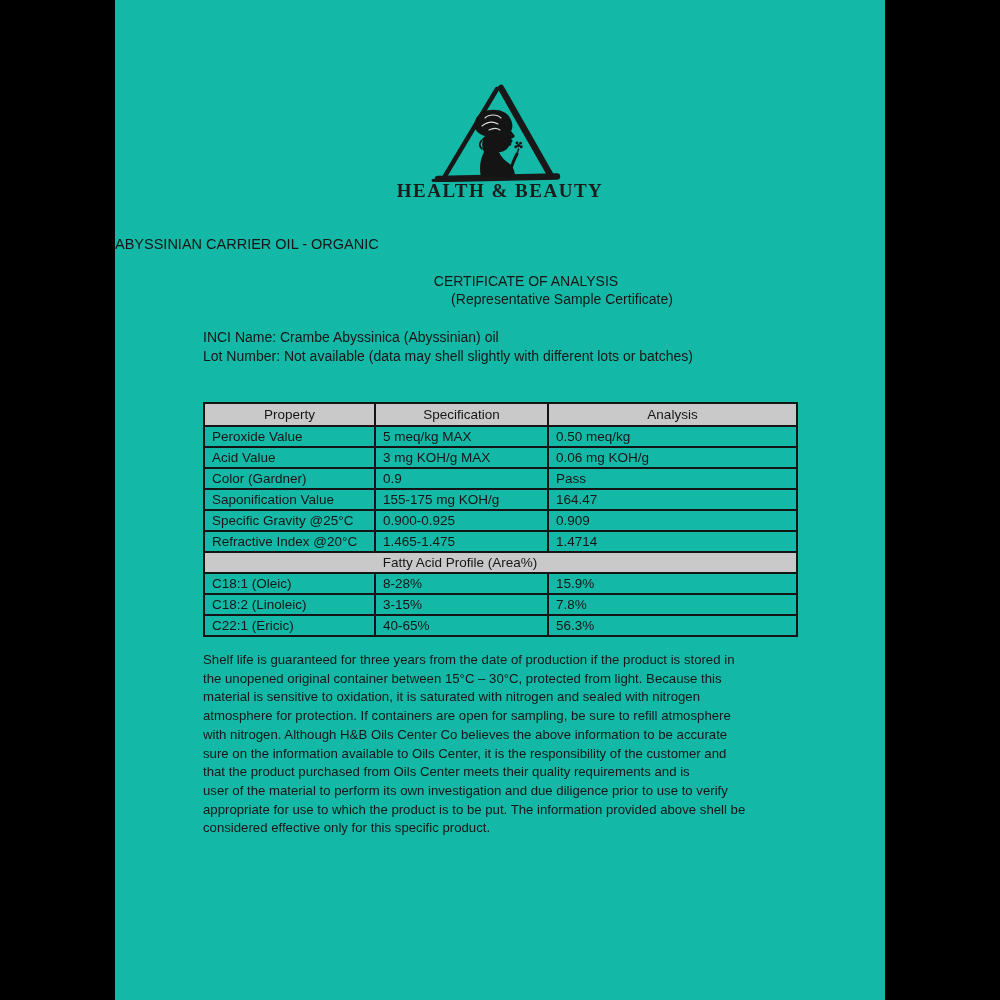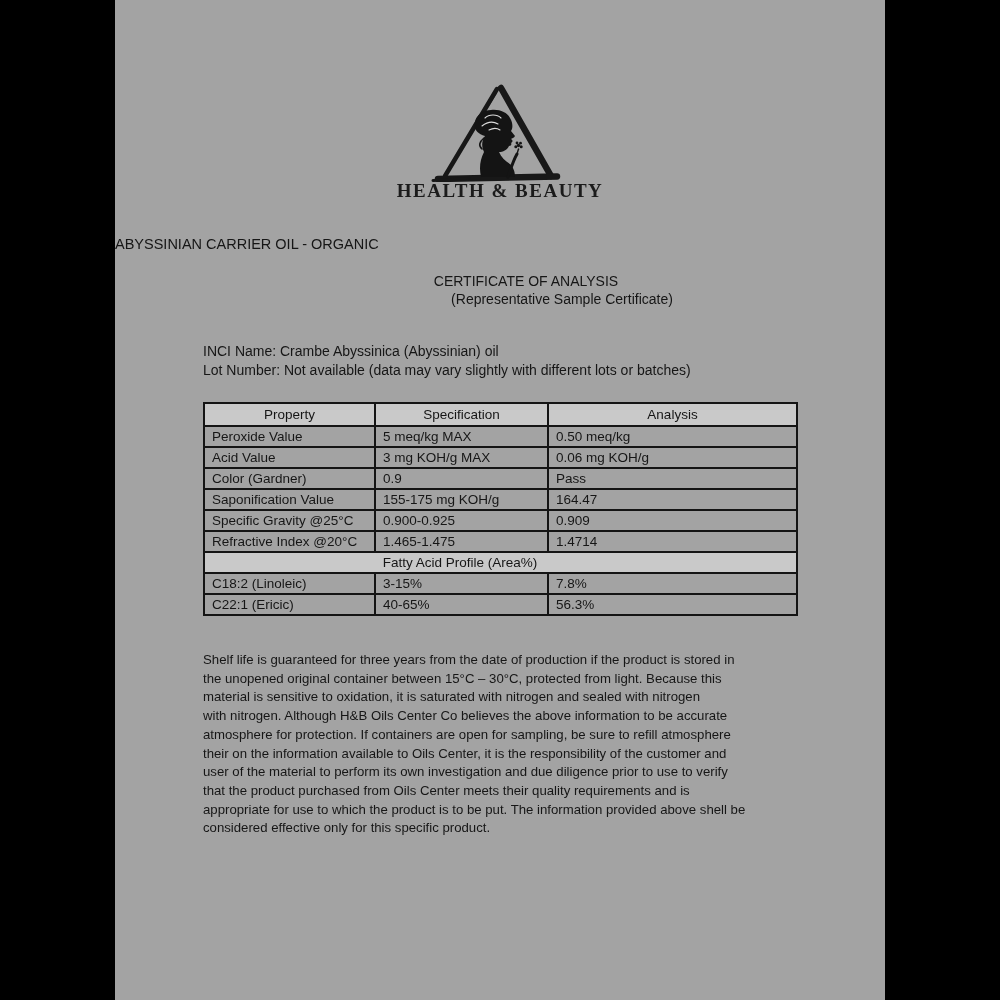--- a/index.html
+++ b/index.html
@@ -7,21 +7,21 @@
     width:1000px;height:1000px;
     background:#000;
     position:relative;
     font-family:"Liberation Sans", sans-serif;
     color:#161616;
     overflow:hidden;
   }
   .paper{
     position:absolute;left:115px;top:0;
     width:770px;height:1000px;
-    background:#a3a3a3;
+    background:#14b8a6;
   }
   .logo-svg{
     position:absolute;top:84px;left:290px;
     width:190px;height:98px;
   }
   .brand{
     position:absolute;top:180px;left:0;width:770px;
     text-align:center;
     font-family:"Liberation Serif", serif;
     font-weight:bold;
@@ -36,21 +36,21 @@
   .cert-title{
     position:absolute;top:273px;left:0;width:770px;
     text-align:center;font-size:14px;white-space:nowrap;margin-left:26px;
   }
   .cert-subtitle{
     position:absolute;top:291px;left:0;width:894px;
     text-align:center;font-size:14px;white-space:nowrap;
   }
   .meta{
     position:absolute;top:328px;left:88px;width:600px;
-    font-size:14px;line-height:19px;white-space:nowrap;margin-top:14px;
+    font-size:14px;line-height:19px;white-space:nowrap;
   }
   table.coa{
     position:absolute;top:402px;left:88px;
     width:593px;
     border-collapse:collapse;
     table-layout:fixed;
     font-size:13.5px;
   }
   table.coa col.c1{width:171px;}
   table.coa col.c2{width:173px;}
@@ -134,21 +134,21 @@
   </svg>
 
   <div class="brand">HEALTH &amp; BEAUTY</div>
 
   <div class="product-title">ABYSSINIAN CARRIER OIL - ORGANIC</div>
   <div class="cert-title">CERTIFICATE OF ANALYSIS</div>
   <div class="cert-subtitle">(Representative Sample Certificate)</div>
 
   <div class="meta">
     <div>INCI Name: Crambe Abyssinica (Abyssinian) oil</div>
-    <div>Lot Number: Not available (data may vary slightly with different lots or batches)</div>
+    <div>Lot Number: Not available (data may shell slightly with different lots or batches)</div>
   </div>
 
   <table class="coa">
     <colgroup>
         <col class="c1">
         <col class="c2">
         <col class="c3">
       </colgroup>
     <thead>
       <tr>
@@ -185,38 +185,43 @@
         </tr>
         <tr>
           <td>Refractive Index @20°C</td>
           <td>1.465-1.475</td>
           <td>1.4714</td>
         </tr>
         <tr>
           <td colspan="3" class="merged"><span>Fatty Acid Profile (Area%)</span></td>
         </tr>
         <tr>
+          <td>C18:1 (Oleic)</td>
+          <td>8-28%</td>
+          <td>15.9%</td>
+        </tr>
+        <tr>
           <td>C18:2 (Linoleic)</td>
           <td>3-15%</td>
           <td>7.8%</td>
         </tr>
         <tr>
           <td>C22:1 (Ericic)</td>
           <td>40-65%</td>
           <td>56.3%</td>
         </tr>
       </tbody>
   </table>
 
   <div class="disclaimer" id="disclaimer">
       <div class="line">Shelf life is guaranteed for three years from the date of production if the product is stored in</div>
       <div class="line">the unopened original container between 15°C – 30°C, protected from light. Because this</div>
       <div class="line">material is sensitive to oxidation, it is saturated with nitrogen and sealed with nitrogen</div>
+      <div class="line">atmosphere for protection. If containers are open for sampling, be sure to refill atmosphere</div>
       <div class="line">with nitrogen. Although H&amp;B Oils Center Co believes the above information to be accurate</div>
-      <div class="line">atmosphere for protection. If containers are open for sampling, be sure to refill atmosphere</div>
-      <div class="line">their on the information available to Oils Center, it is the responsibility of the customer and</div>
+      <div class="line">sure on the information available to Oils Center, it is the responsibility of the customer and</div>
+      <div class="line">that the product purchased from Oils Center meets their quality requirements and is</div>
       <div class="line">user of the material to perform its own investigation and due diligence prior to use to verify</div>
-      <div class="line">that the product purchased from Oils Center meets their quality requirements and is</div>
       <div class="line">appropriate for use to which the product is to be put. The information provided above shell be</div>
       <div class="line">considered effective only for this specific product.</div>
     </div>
 
 </div>
 
 </body></html>

